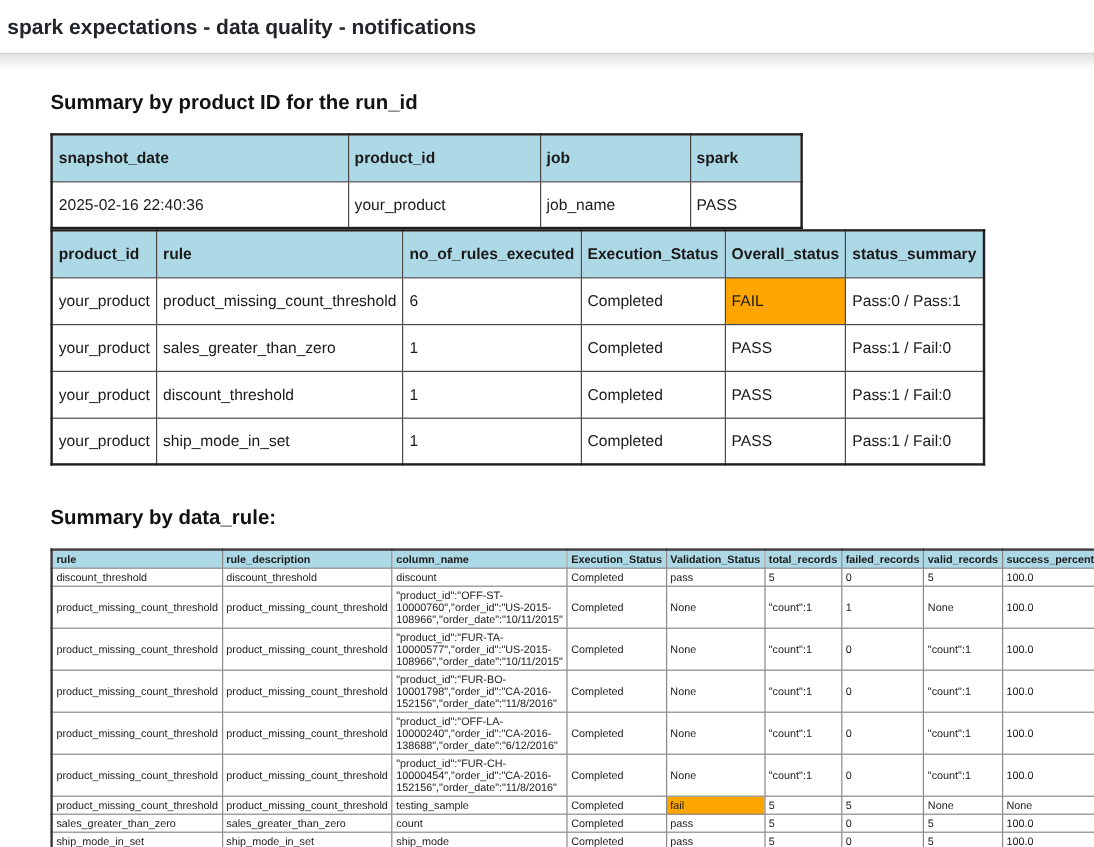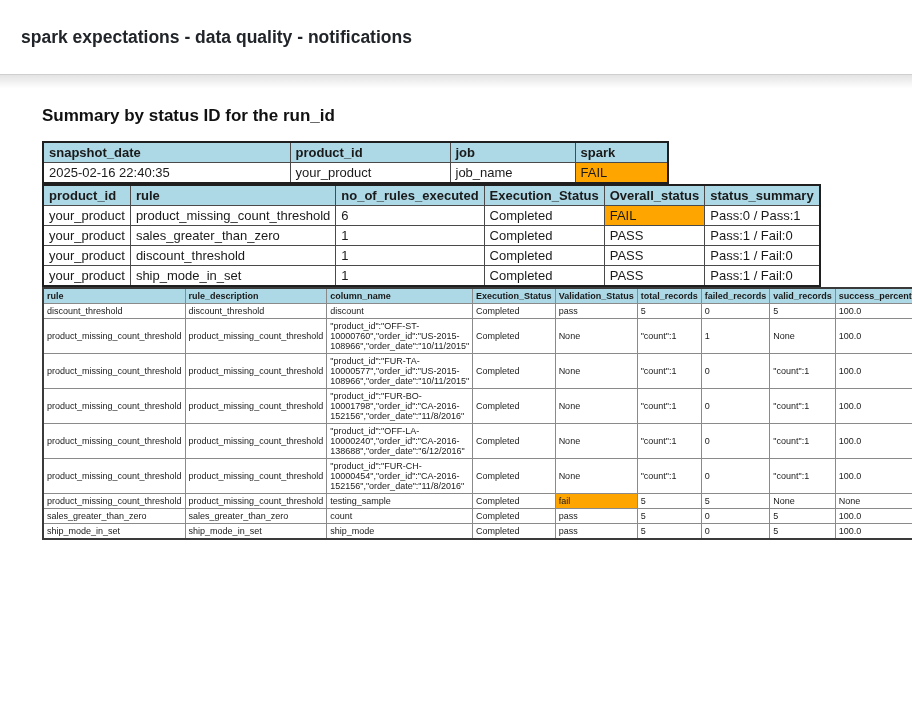--- a/index.html
+++ b/index.html
@@ -14,21 +14,21 @@
     background:#ffffff;
     font-family:"Liberation Sans", sans-serif;
     color:#1a1a1a;
   }
   .page-header{
     padding:12px 8px 11px 6px;
     border-bottom:1px solid #cfcfcf;
     background:#ffffff;
   }
   .page-title{
-    margin:15px;
+    margin:0;
     font-size:17.5px;
     font-weight:700;
     color:#212529;
   }
   .header-shadow{
     height:13px;
     background:linear-gradient(to bottom,#e3e3e3,#fefefe);
   }
   .content{
     padding:2px 7px 10px 42px;
@@ -47,21 +47,21 @@
     table-layout:fixed;
     background:#ffffff;
   }
   .t12{
     font-size:13px;
     border:2px solid #1f1f1f;
   }
   .t12 th,.t12 td{
     border:1px solid #4a4a4a;
     padding:2px 5px;
-    height:20px;
+    height:39px;
     text-align:left;
     vertical-align:middle;
     white-space:nowrap;
     overflow:hidden;
   }
   .t12 th{
     background:var(--header-bg);
     font-weight:700;
   }
   .t3{
@@ -94,42 +94,42 @@
 <body>
 
 <header class="page-header">
   <h1 class="page-title">spark expectations - data quality - notifications</h1>
 </header>
 <div class="header-shadow"></div>
 
 <main class="content">
 
   <section class="report-section">
-    <h2 class="section-heading">Summary by status ID for the run_id</h2>
+    <h2 class="section-heading">Summary by product ID for the run_id</h2>
     <table class="grid t12">
         <colgroup>
           <col style="width: 247px;">
           <col style="width: 160px;">
           <col style="width: 125px;">
           <col style="width: 93px;">
         </colgroup>
         <thead>
           <tr>
             <th>snapshot_date</th>
             <th>product_id</th>
             <th>job</th>
             <th>spark</th>
           </tr>
         </thead>
         <tbody>
           <tr>
-            <td>2025-02-16 22:40:35</td>
+            <td>2025-02-16 22:40:36</td>
             <td>your_product</td>
             <td>job_name</td>
-            <td class="fail">FAIL</td>
+            <td>PASS</td>
           </tr>
         </tbody>
       </table>
   </section>
 
   <section class="report-section">
     <table class="grid t12">
         <colgroup>
           <col style="width: 85px;">
           <col style="width: 190px;">
@@ -179,20 +179,21 @@
             <td>1</td>
             <td>Completed</td>
             <td>PASS</td>
             <td>Pass:1 / Fail:0</td>
           </tr>
         </tbody>
       </table>
   </section>
 
   <section class="report-section">
+    <h2 class="section-heading">Summary by data_rule:</h2>
     <table class="grid t3">
         <colgroup>
           <col style="width: 138px;">
           <col style="width: 138px;">
           <col style="width: 144px;">
           <col style="width: 78px;">
           <col style="width: 79px;">
           <col style="width: 61px;">
           <col style="width: 62px;">
           <col style="width: 63px;">

